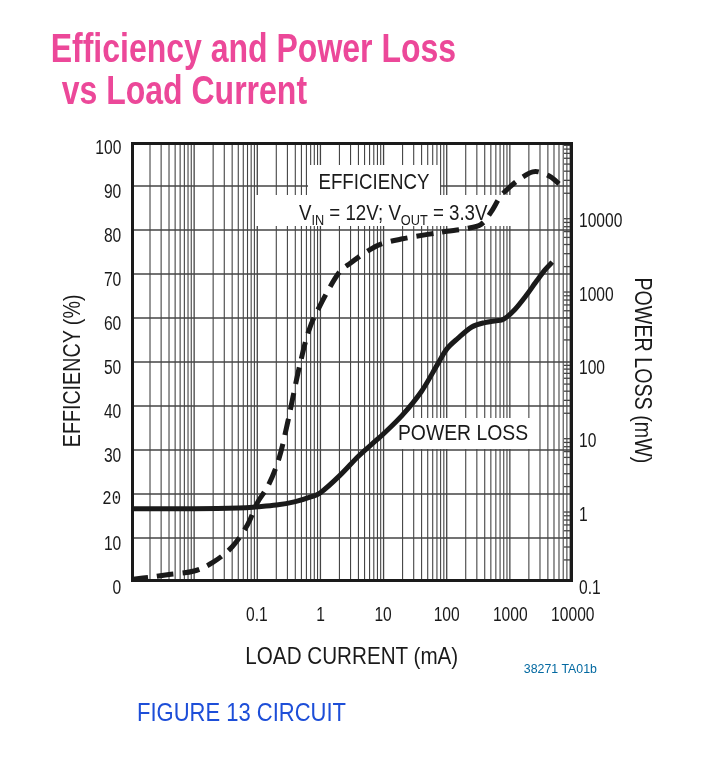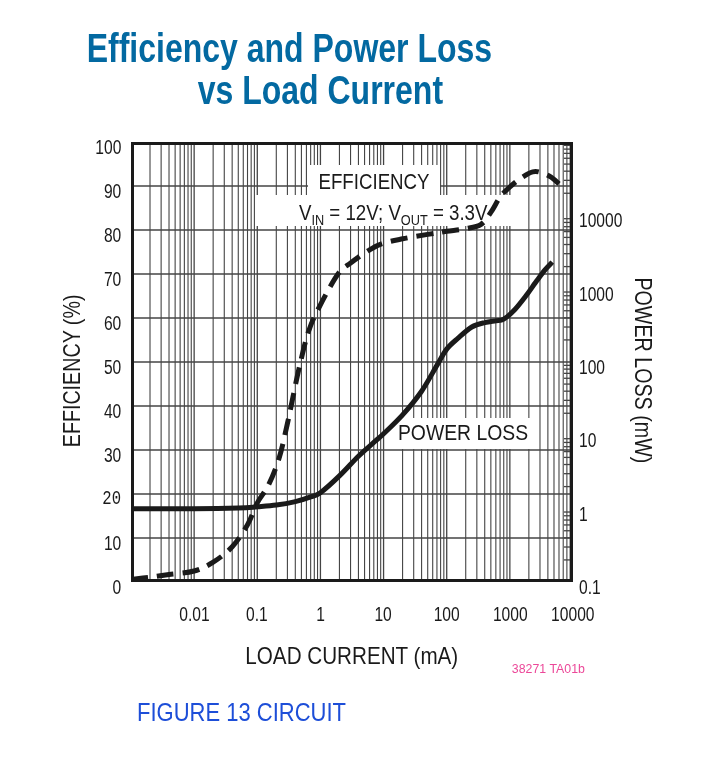--- a/index.html
+++ b/index.html
@@ -5,33 +5,33 @@
   html,body{margin:0;padding:0;}
   body{
     width:707px;height:760px;position:relative;background:#ffffff;
     font-family:"Liberation Sans","DejaVu Sans",sans-serif;color:#1a1a1a;
     overflow:hidden;
   }
   .abs{position:absolute;}
   .cond{display:inline-block;transform:scaleX(0.80);transform-origin:center;white-space:nowrap;}
   .cond-l{display:inline-block;transform:scaleX(0.88);transform-origin:left center;white-space:nowrap;}
   .cond-r{display:inline-block;transform:scaleX(0.95);transform-origin:right center;white-space:nowrap;}
-  .title-line{left:0;width:579px;text-align:center;font-size:40px;font-weight:bold;line-height:42px;color:#0369a1;}
+  .title-line{left:0;width:579px;font-size:40px;font-weight:bold;line-height:42px;color:#ec4899;}
   .tick{font-size:20px;line-height:26px;color:#1a1a1a;}
   .tick .cond{transform:scaleX(0.78);}
   .ytick-left{position:absolute;right:0;text-align:right;}
   .ytick-left .cond{transform-origin:right center;}
   .ytick-right{position:absolute;left:0;text-align:left;}
   .ytick-right .cond{transform-origin:left center;}
   .xtick{position:absolute;width:90px;text-align:center;}
   .axis-title{font-size:24px;line-height:26px;color:#1a1a1a;}
   #y-left-title{left:-43px;top:358px;width:230px;text-align:center;transform:rotate(-90deg);transform-origin:center;}
   #y-right-title{left:528px;top:357px;width:230px;text-align:center;transform:rotate(90deg);transform-origin:center;}
   #x-axis-title{left:152px;top:643px;width:400px;text-align:center;}
-  #doc-code{left:348px;top:661px;width:237px;text-align:right;font-size:13px;line-height:15px;color:#ec4899;}
+  #doc-code{left:360px;top:661px;width:237px;text-align:right;font-size:13px;line-height:15px;color:#0369a1;}
   #figure-caption{left:137px;top:698px;width:400px;font-size:25px;line-height:28px;color:#1d4ed8;}
   svg text{font-family:"Liberation Sans","DejaVu Sans",sans-serif;fill:#1a1a1a;}
 </style>
 </head>
 <body>
 
 <div class="abs title-line" style="top:27px;">
   <span class="cond">Efficiency and Power Loss</span>
 </div>
 <div class="abs title-line" style="top:69px;padding-left:31px;">
@@ -206,21 +206,20 @@
   </div>
 <div class="abs" style="left:579px;top:0;width:100px;height:760px;" id="y-right-ticks">
     <div class="tick ytick-right" style="top:207.33333333333331px;width:100px;"><span class="cond">10000</span></div>
     <div class="tick ytick-right" style="top:280.66666666666663px;width:100px;"><span class="cond">1000</span></div>
     <div class="tick ytick-right" style="top:354px;width:100px;"><span class="cond">100</span></div>
     <div class="tick ytick-right" style="top:427.3333333333333px;width:100px;"><span class="cond">10</span></div>
     <div class="tick ytick-right" style="top:500.66666666666663px;width:100px;"><span class="cond">1</span></div>
     <div class="tick ytick-right" style="top:574px;width:100px;"><span class="cond">0.1</span></div>
   </div>
 <div class="abs" style="left:0;top:0;width:707px;height:760px;pointer-events:none;" id="x-ticks">
-    <div class="tick xtick" style="left:149.14285714285714px;top:601px;"><span class="cond">0.01</span></div>
     <div class="tick xtick" style="left:212.28571428571428px;top:601px;"><span class="cond">0.1</span></div>
     <div class="tick xtick" style="left:275.42857142857144px;top:601px;"><span class="cond">1</span></div>
     <div class="tick xtick" style="left:338.57142857142856px;top:601px;"><span class="cond">10</span></div>
     <div class="tick xtick" style="left:401.7142857142857px;top:601px;"><span class="cond">100</span></div>
     <div class="tick xtick" style="left:464.8571428571429px;top:601px;"><span class="cond">1000</span></div>
     <div class="tick xtick" style="left:528px;top:601px;"><span class="cond">10000</span></div>
   </div>
 
 <div class="abs axis-title" id="y-left-title">
   <span class="cond" style="transform:scaleX(0.82);">EFFICIENCY (%)</span>

